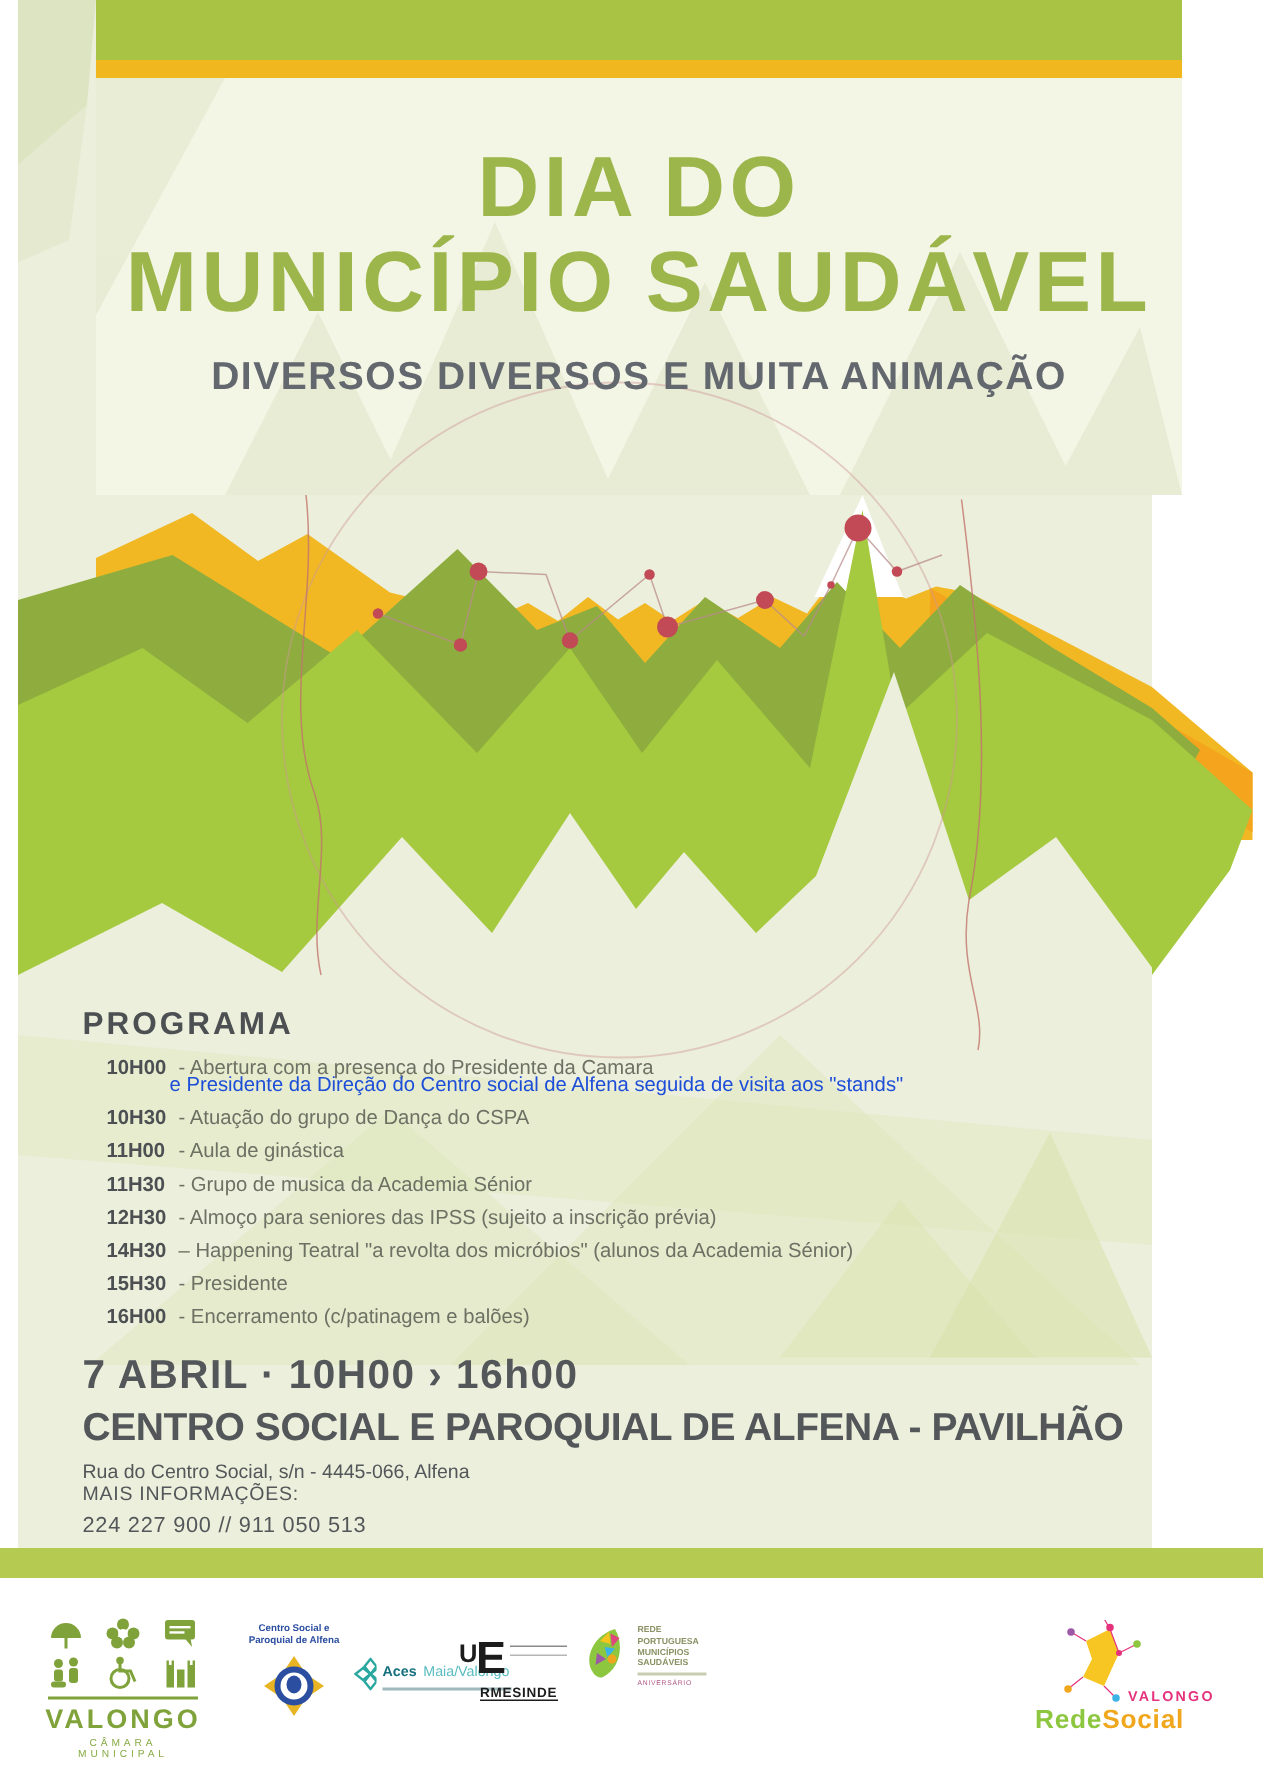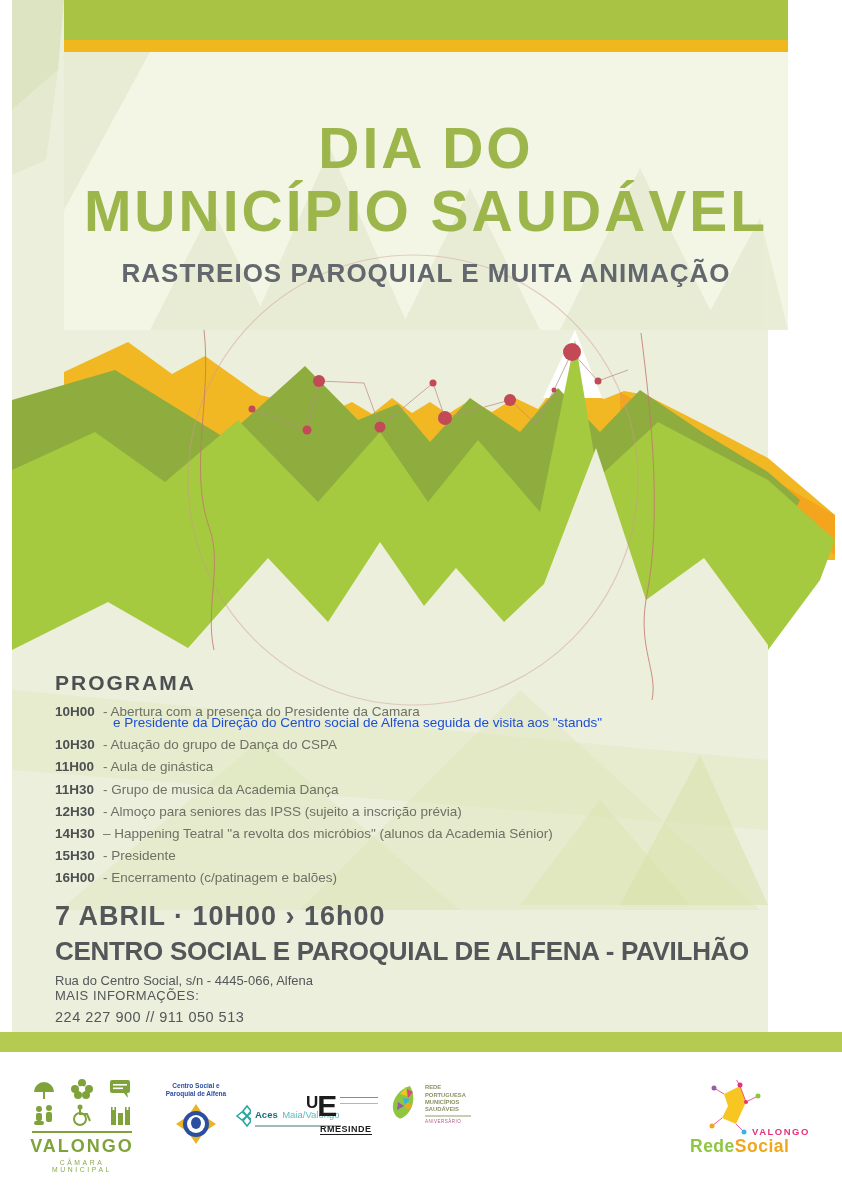--- a/index.html
+++ b/index.html
@@ -2,31 +2,31 @@
 <html><head>
 <meta charset="utf-8">
 <style>
   html,body{margin:0;padding:0;background:#ffffff;}
   body{width:842px;height:1191px;position:relative;overflow:hidden;
        font-family:"Liberation Sans",sans-serif;}
   .abs{position:absolute;}
   svg.bg{position:absolute;left:0;top:0;width:842px;height:1191px;}
 
   
-  .title-block{left:64px;top:94px;width:724px;text-align:center;margin-top:23px;}
+  .title-block{left:64px;top:94px;width:724px;text-align:center;}
   .title-line{font-weight:bold;color:#9db64b;font-size:57px;line-height:1.1;
               letter-spacing:3px;}
   .subtitle{margin-top:16px;font-weight:bold;color:#63676e;font-size:26px;
             letter-spacing:1px;}
 
   
   .program{left:55px;top:671px;width:620px;color:#6d7164;}
   .prog-heading{font-weight:bold;font-size:21px;letter-spacing:2px;color:#4c5052;}
   .prog-list{margin-top:10px;display:flex;flex-direction:column;gap:8px;}
-  .prog-row{display:flex;font-size:13.5px;line-height:1.05;}
+  .prog-row{display:flex;font-size:13.5px;line-height:1.05;margin-left:16px;}
   .prog-time{font-weight:bold;color:#4c5052;width:48px;flex:0 0 48px;}
   .prog-text{color:#6d7164;}
   .prog-line2{margin-left:58px;font-size:13.5px;margin-top:-4px;color:#1d4ed8;}
 
   
   .event{left:55px;top:901px;width:713px;color:#53575a;}
   .event-date{font-weight:bold;font-size:27px;letter-spacing:1px;}
   .event-venue{font-weight:bold;font-size:26px;letter-spacing:-0.3px;margin-top:4px;}
   .event-address{text-align:left;font-size:13px;margin-top:6px;color:#53575a;}
 
@@ -131,21 +131,21 @@
     <circle cx="572" cy="352" r="9"></circle>
       <circle cx="598" cy="381" r="3.5"></circle>
   </g>
 
   <rect x="0" y="1032" width="842" height="20" fill="#b4ca50"></rect>
 </svg>
 
 <div class="abs title-block">
   <div class="title-line">DIA DO</div>
   <div class="title-line">MUNICÍPIO SAUDÁVEL</div>
-  <div class="subtitle">RASTREIOS PAROQUIAL E MUITA ANIMAÇÃO</div>
+  <div class="subtitle">DIVERSOS DIVERSOS E MUITA ANIMAÇÃO</div>
 </div>
 
 <div class="abs program">
   <div class="prog-heading">PROGRAMA</div>
   <div class="prog-list">
     <div>
       <div class="prog-row">
         <span class="prog-time">10H00</span>
         <span class="prog-text">-  Abertura com a presença do  Presidente da Camara</span>
       </div>
@@ -154,21 +154,21 @@
     <div class="prog-row">
       <span class="prog-time">10H30</span>
       <span class="prog-text">- Atuação do grupo de  Dança do CSPA</span>
     </div>
     <div class="prog-row">
       <span class="prog-time">11H00</span>
       <span class="prog-text">- Aula de ginástica</span>
     </div>
     <div class="prog-row">
       <span class="prog-time">11H30</span>
-      <span class="prog-text">- Grupo de musica da Academia Dança</span>
+      <span class="prog-text">- Grupo de musica da Academia Sénior</span>
     </div>
     <div class="prog-row">
       <span class="prog-time">12H30</span>
       <span class="prog-text">- Almoço para seniores das IPSS (sujeito a inscrição prévia)</span>
     </div>
     <div class="prog-row">
       <span class="prog-time">14H30</span>
       <span class="prog-text">– Happening Teatral "a revolta dos micróbios" (alunos da  Academia Sénior)</span>
     </div>
     <div class="prog-row">

